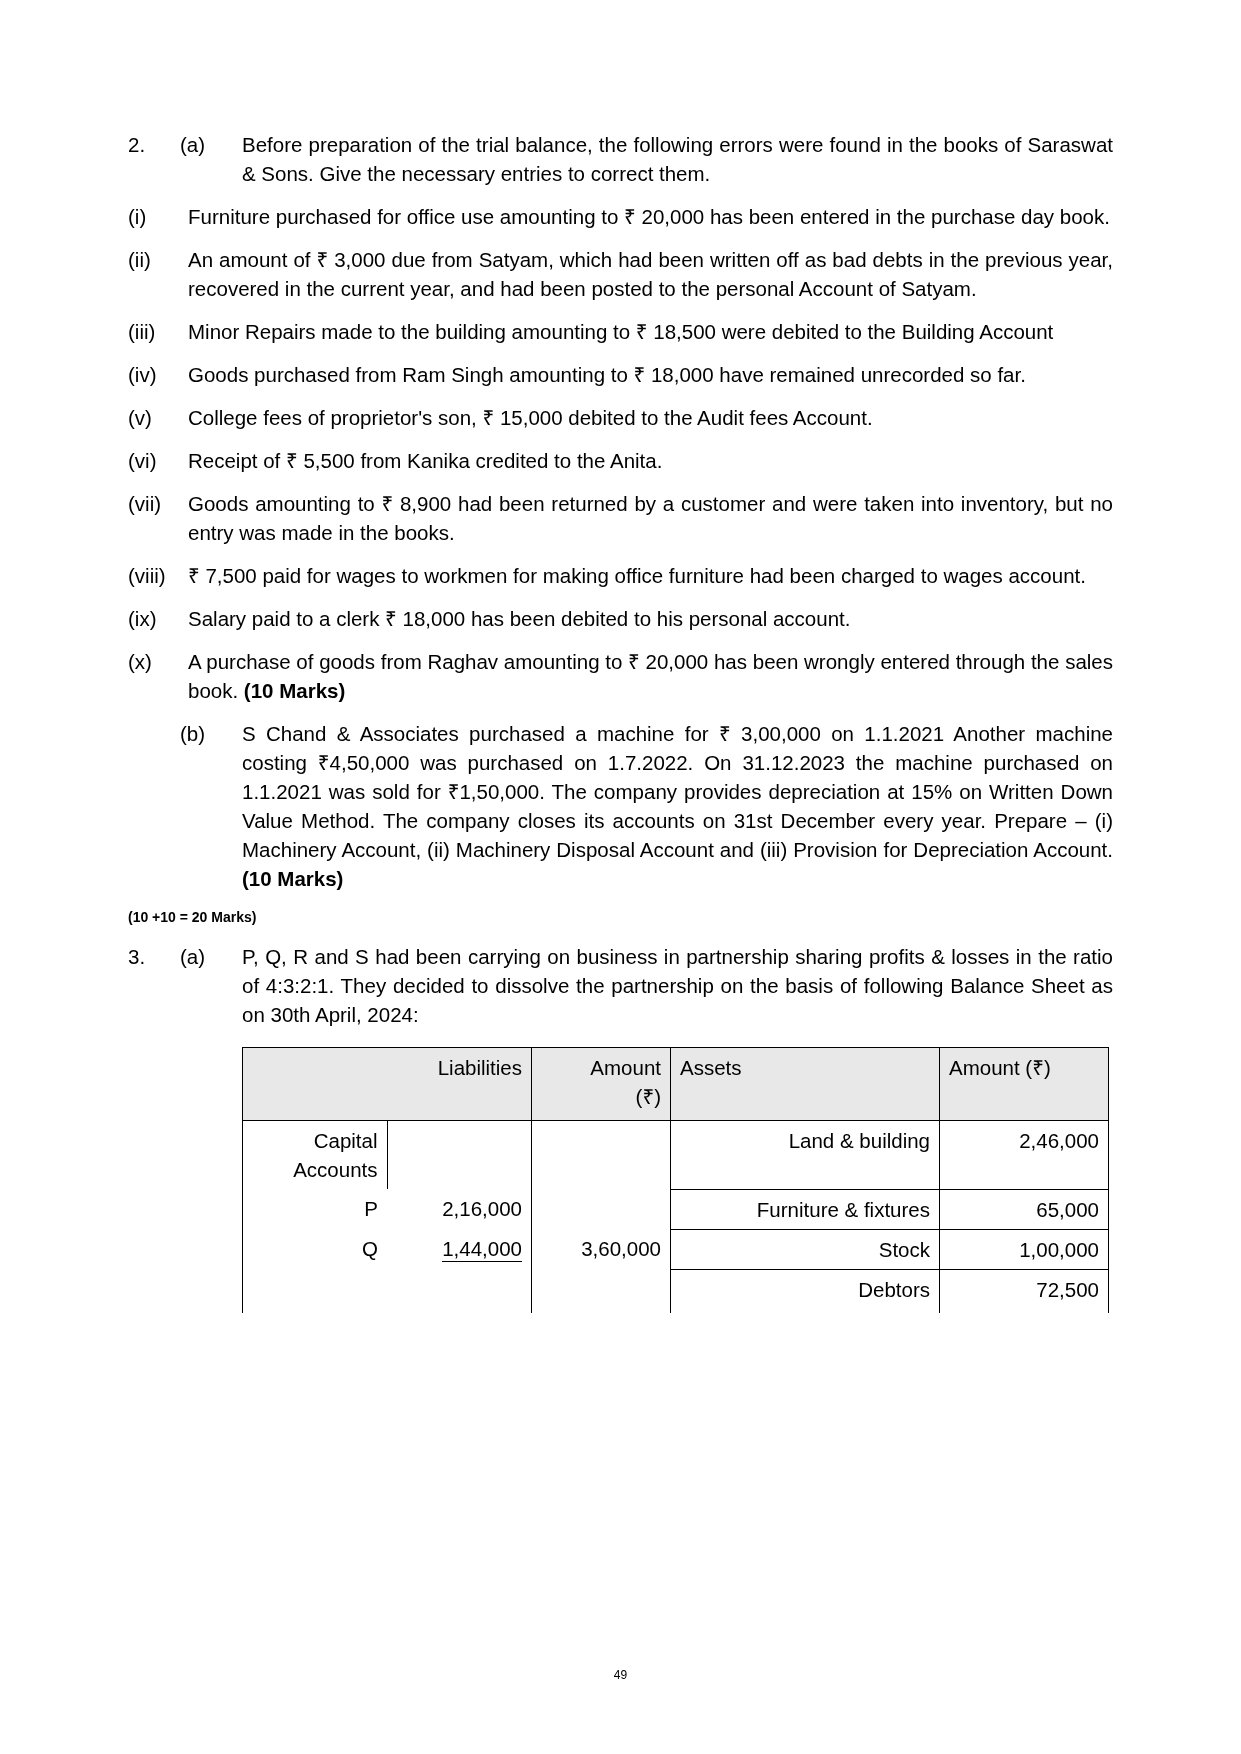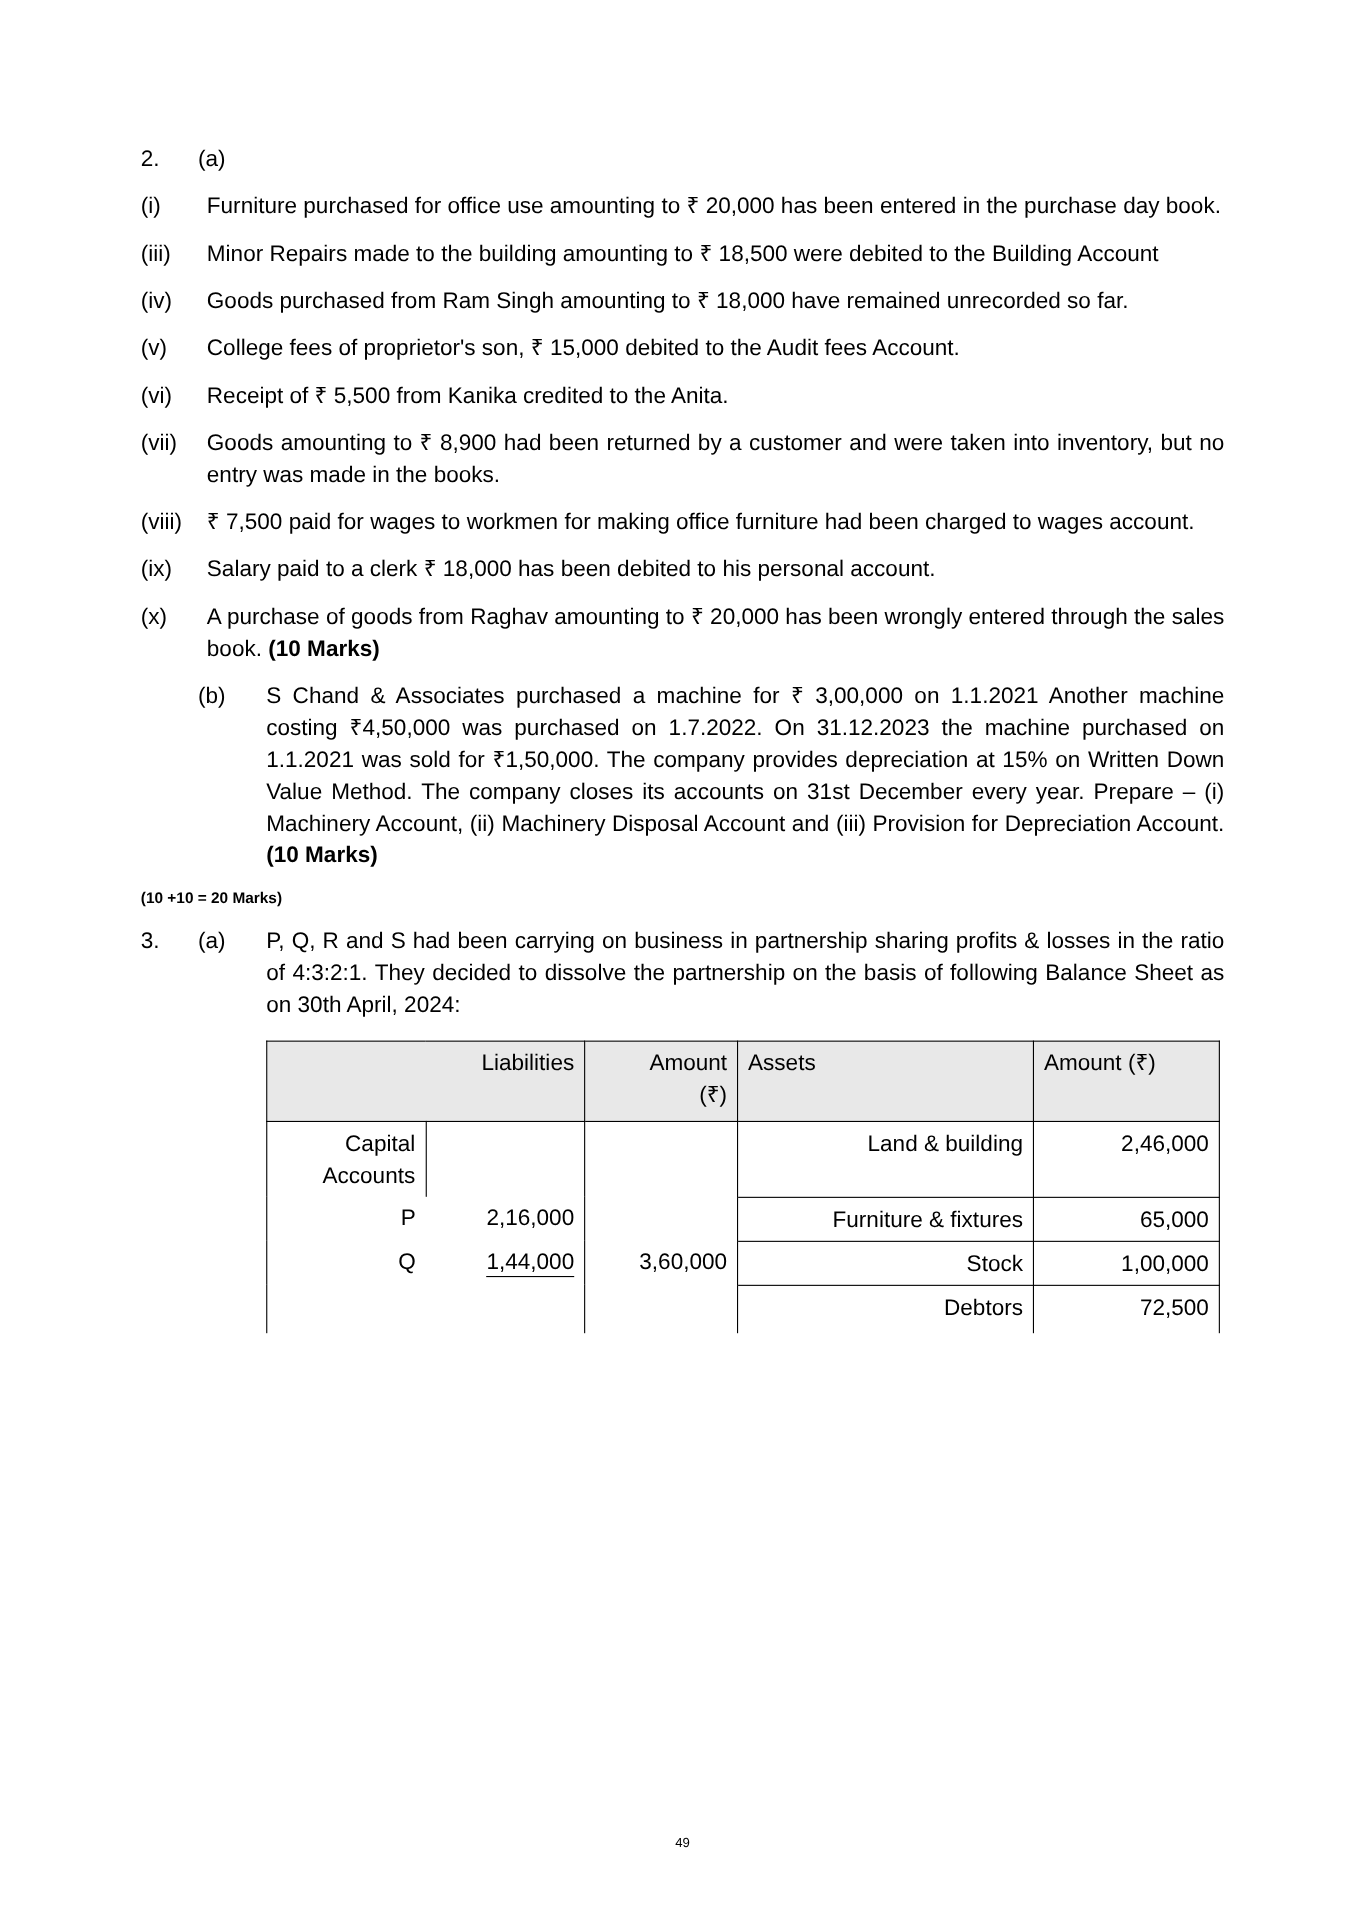--- a/index.html
+++ b/index.html
@@ -116,26 +116,31 @@
   }
 </style>
 </head>
 <body>
 
 <div class="page">
 
   <div class="qblock">
     <div class="qnum">2.</div>
     <div class="qletter">(a)</div>
+    <div class="qbody">Before preparation of the trial balance, the following errors were found in the books of Saraswat &amp; Sons. Give the necessary entries to correct them.</div>
   </div>
 
   <div class="roman-list">
     <div class="ritem">
       <div class="rlabel">(i)</div>
       <div class="rtext">Furniture purchased for office use amounting to ₹ 20,000 has been entered in the purchase day book.</div>
+    </div>
+    <div class="ritem">
+      <div class="rlabel">(ii)</div>
+      <div class="rtext">An amount of ₹ 3,000 due from Satyam, which had been written off as bad debts in the previous year, recovered in the current year, and had been posted to the personal Account of Satyam.</div>
     </div>
     <div class="ritem">
       <div class="rlabel">(iii)</div>
       <div class="rtext">Minor Repairs made to the building amounting to ₹ 18,500 were debited to the Building Account</div>
     </div>
     <div class="ritem">
       <div class="rlabel">(iv)</div>
       <div class="rtext">Goods purchased from Ram Singh amounting to ₹ 18,000 have remained unrecorded so far.</div>
     </div>
     <div class="ritem">

